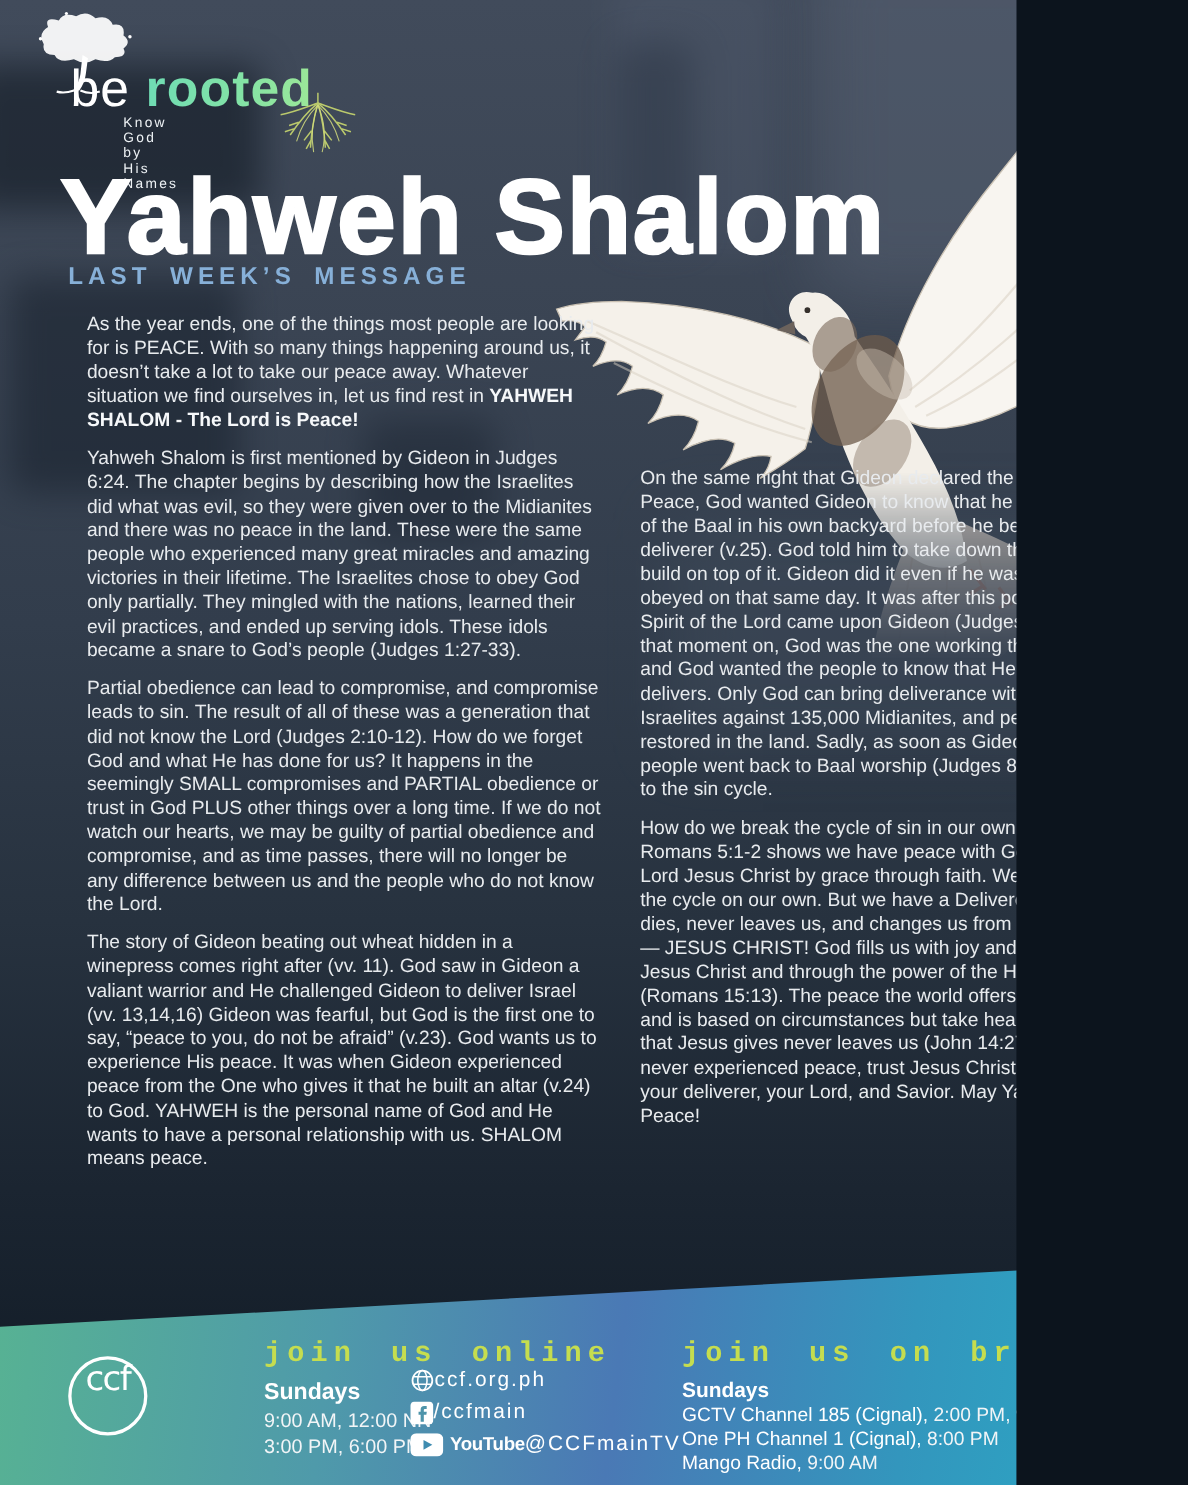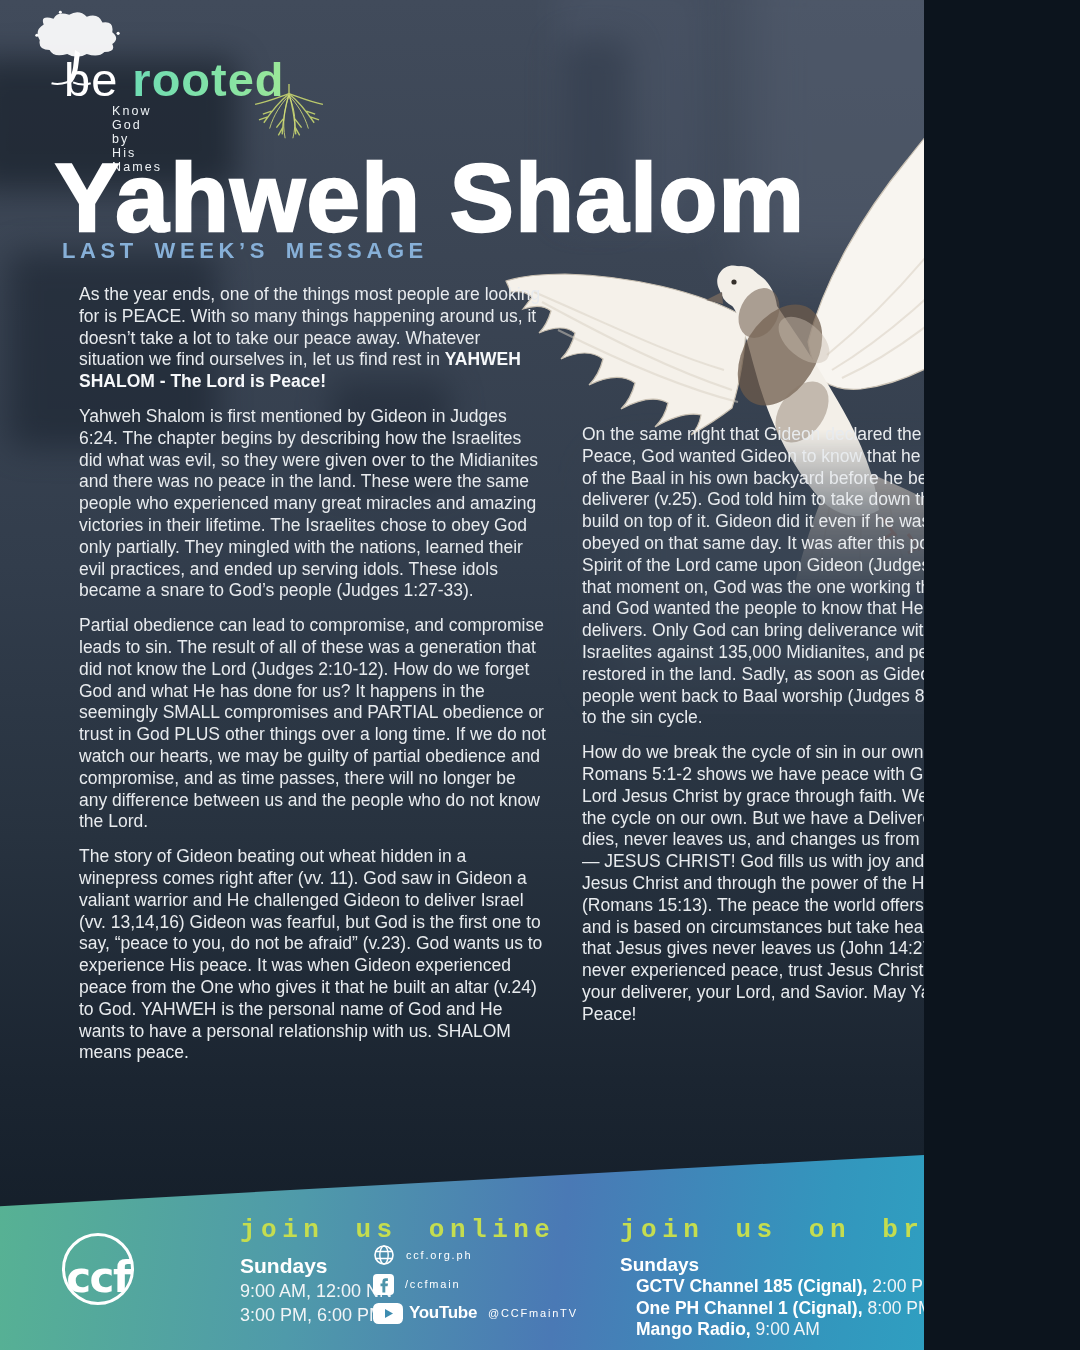--- a/index.html
+++ b/index.html
@@ -43,34 +43,34 @@
   #col-right{left:565px;top:424px;width:478px;}
   .col p{margin:0 0 13px 17px;}
   .col .b{font-weight:700;color:#f6f8fa;}
 
   
   #band{position:absolute;left:0;top:1140px;width:1080px;height:210px;z-index:3;
         background:linear-gradient(97deg,#57b293 0%,#4f9aaa 28%,#4a79b5 52%,#3396bd 76%,#29abc6 100%);
         clip-path:polygon(0 31.5%,100% 3%,100% 100%,0 100%);}
   #footer{position:absolute;left:0;top:0;width:1080px;height:1350px;z-index:4;pointer-events:none;}
   #ccf{position:absolute;left:62px;top:1233px;width:66px;height:66px;border:3.5px solid #fff;border-radius:50%;
-       display:flex;align-items:flex-end;justify-content:center;color:#fff;font-weight:700;font-size:42px;
+       display:flex;align-items:flex-start;justify-content:center;color:#fff;font-weight:400;font-size:31px;
        letter-spacing:-1.5px;font-family:"DejaVu Sans",sans-serif;}
   .fheading{color:#c5dd4f;font-size:26px;font-weight:700;letter-spacing:5.5px;word-spacing:10px;white-space:nowrap;font-family:Liberation Mono, monospace;}
   .fday{color:#fff;font-weight:700;font-size:21px;margin-top:9px;}
   .ftimes{color:#f2f5f7;font-size:18px;line-height:22px;margin-top:2px;}
   #online{position:absolute;left:240px;top:1215px;}
   #links{position:absolute;left:373px;top:1244px;}
   .linkrow{display:flex;align-items:center;margin-bottom:7px;height:22px;}
   .linkrow svg{flex:0 0 auto;}
-  .linklabel{color:#fff;font-size:11px;letter-spacing:1.8px;margin-left:11px;font-weight:500;white-space:nowrap;}
+  .linklabel{color:#fff;font-size:19px;letter-spacing:1.8px;margin-left:0;font-weight:500;white-space:nowrap;}
   .ytbrand{color:#fff;font-weight:700;font-size:17px;margin-left:6px;letter-spacing:-0.3px;}
   #broadcast{position:absolute;left:620px;top:1215px;}
   .bline{color:#f2f5f7;font-size:17.5px;line-height:21.5px;white-space:nowrap;}
-  .bline .b{font-weight:700;color:#fff;margin-left:16px;}
+  .bline .b{font-weight:400;color:#fff;}
 </style>
 </head>
 <body>
 
 <div id="page">
 
   <div>
     <div class="shape s1"></div>
     <div class="shape s2"></div>
     <div class="shape s3"></div>

